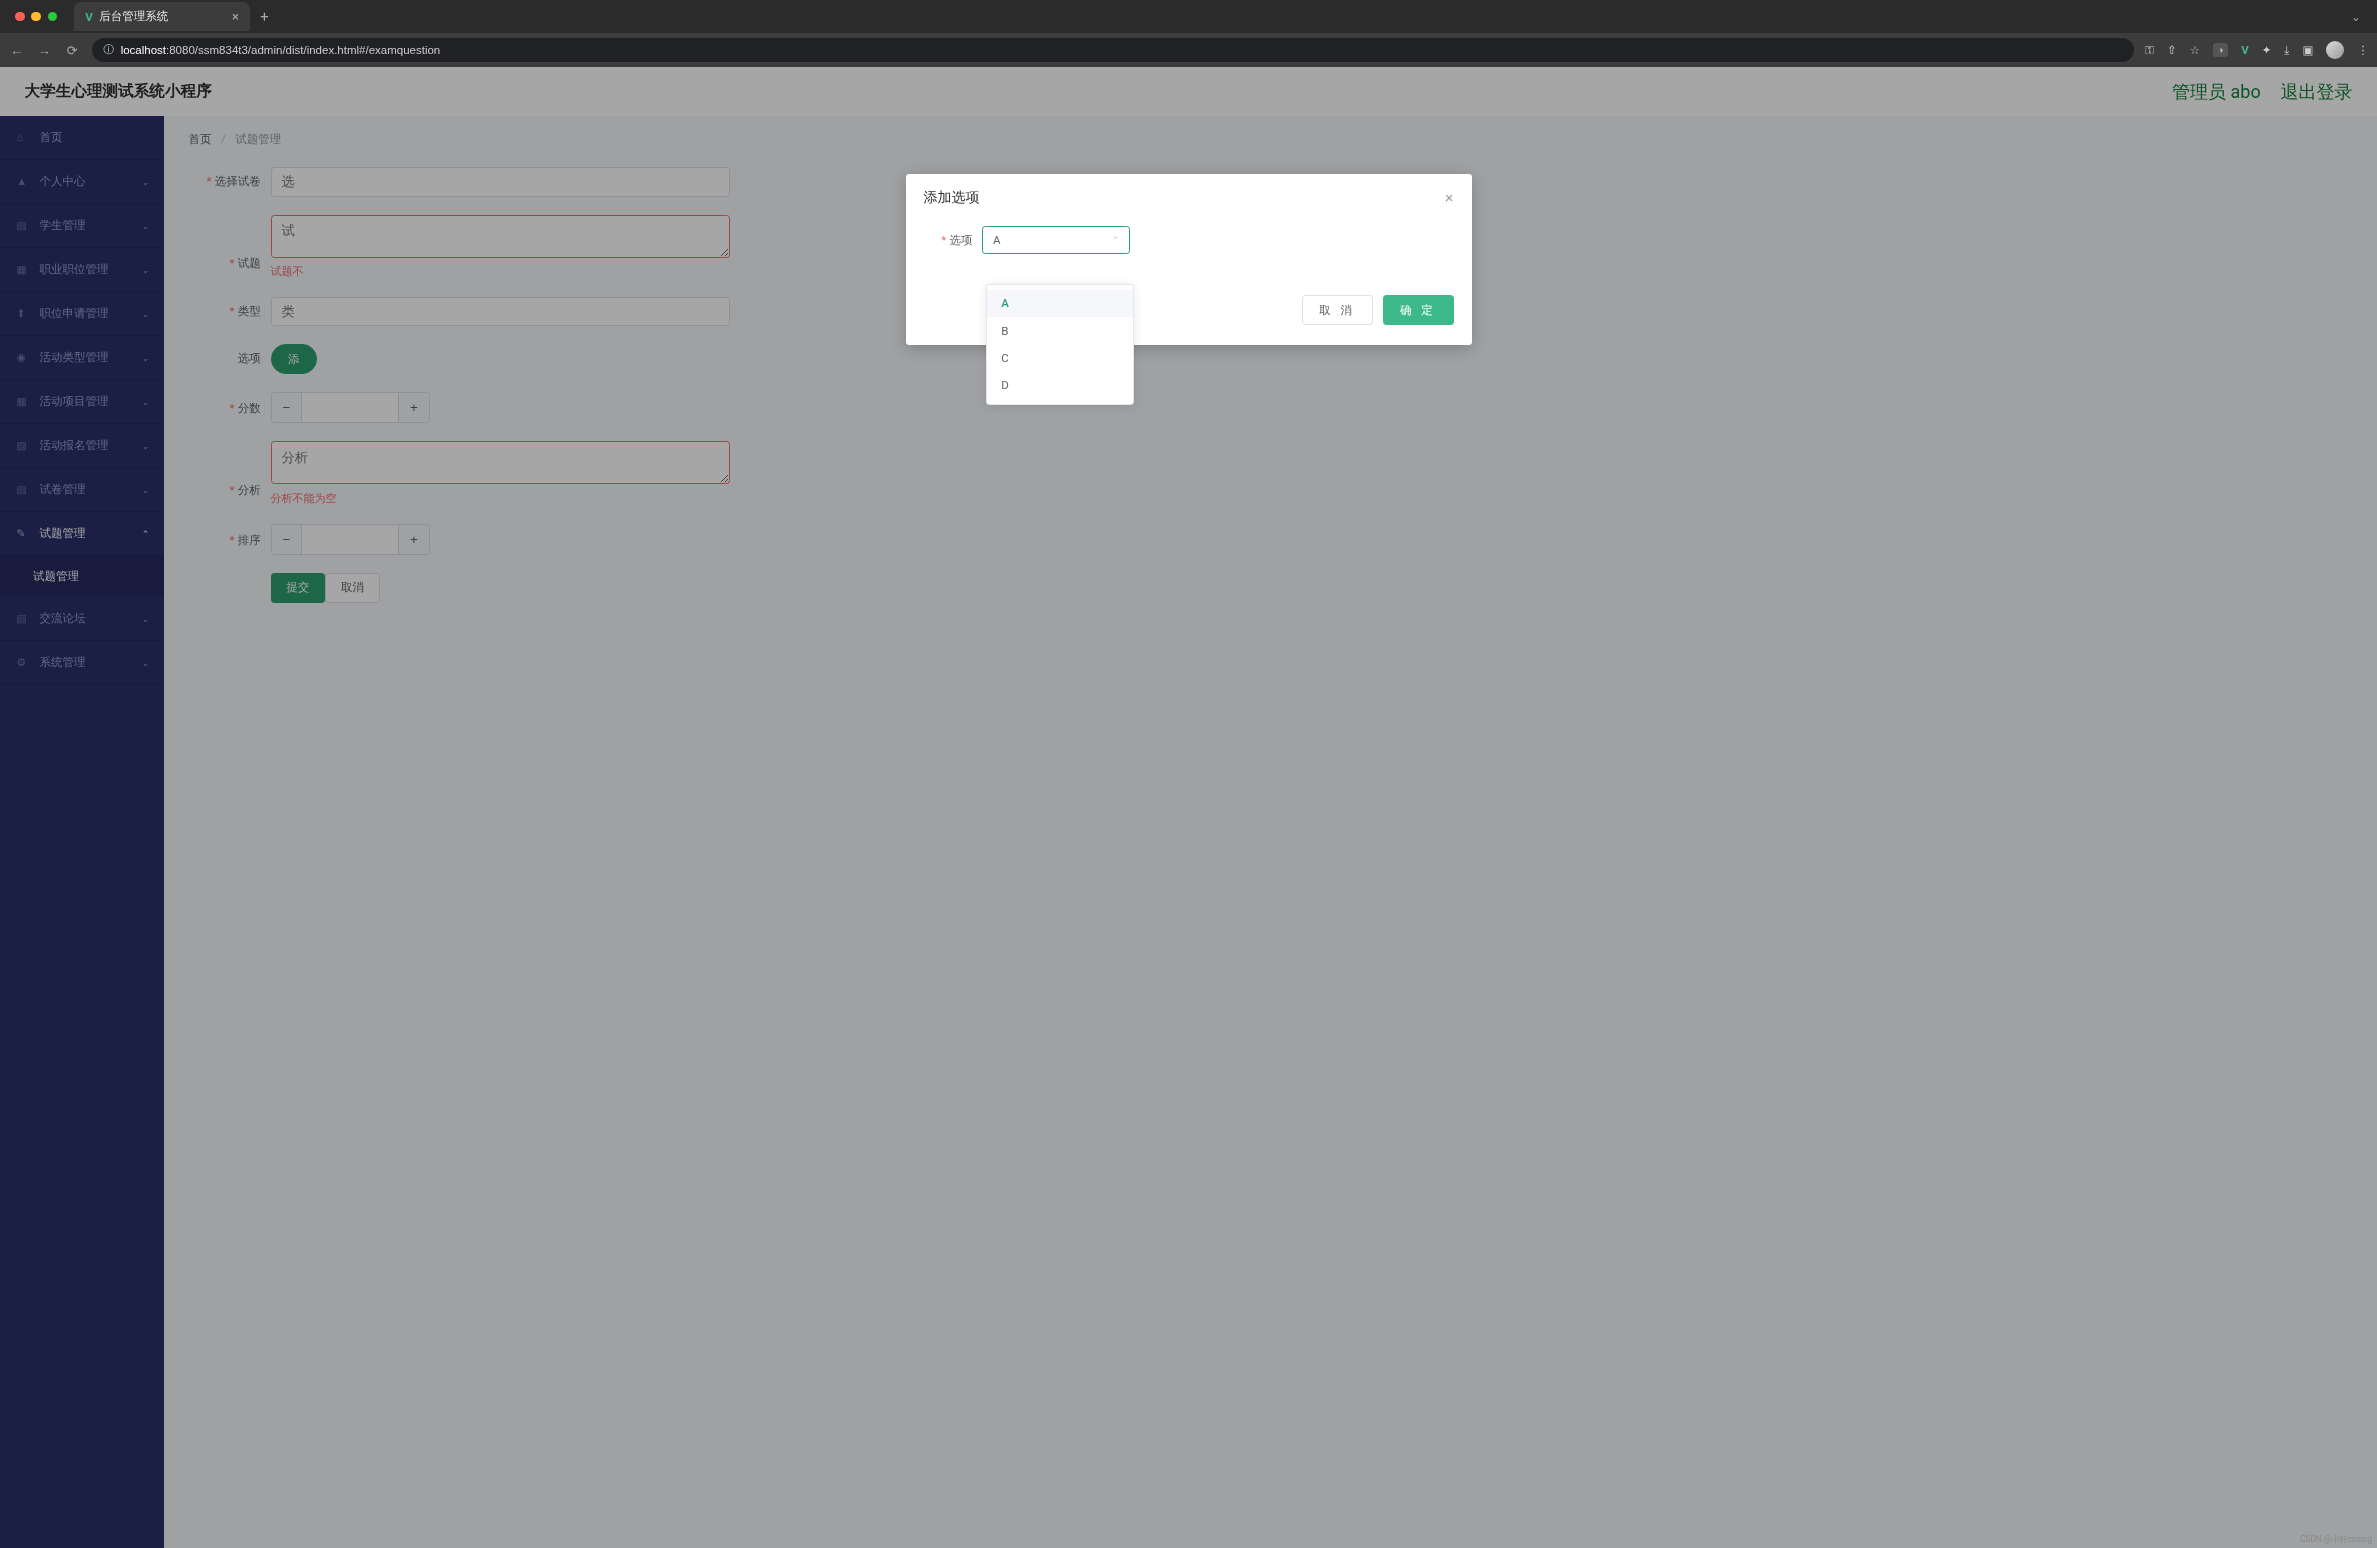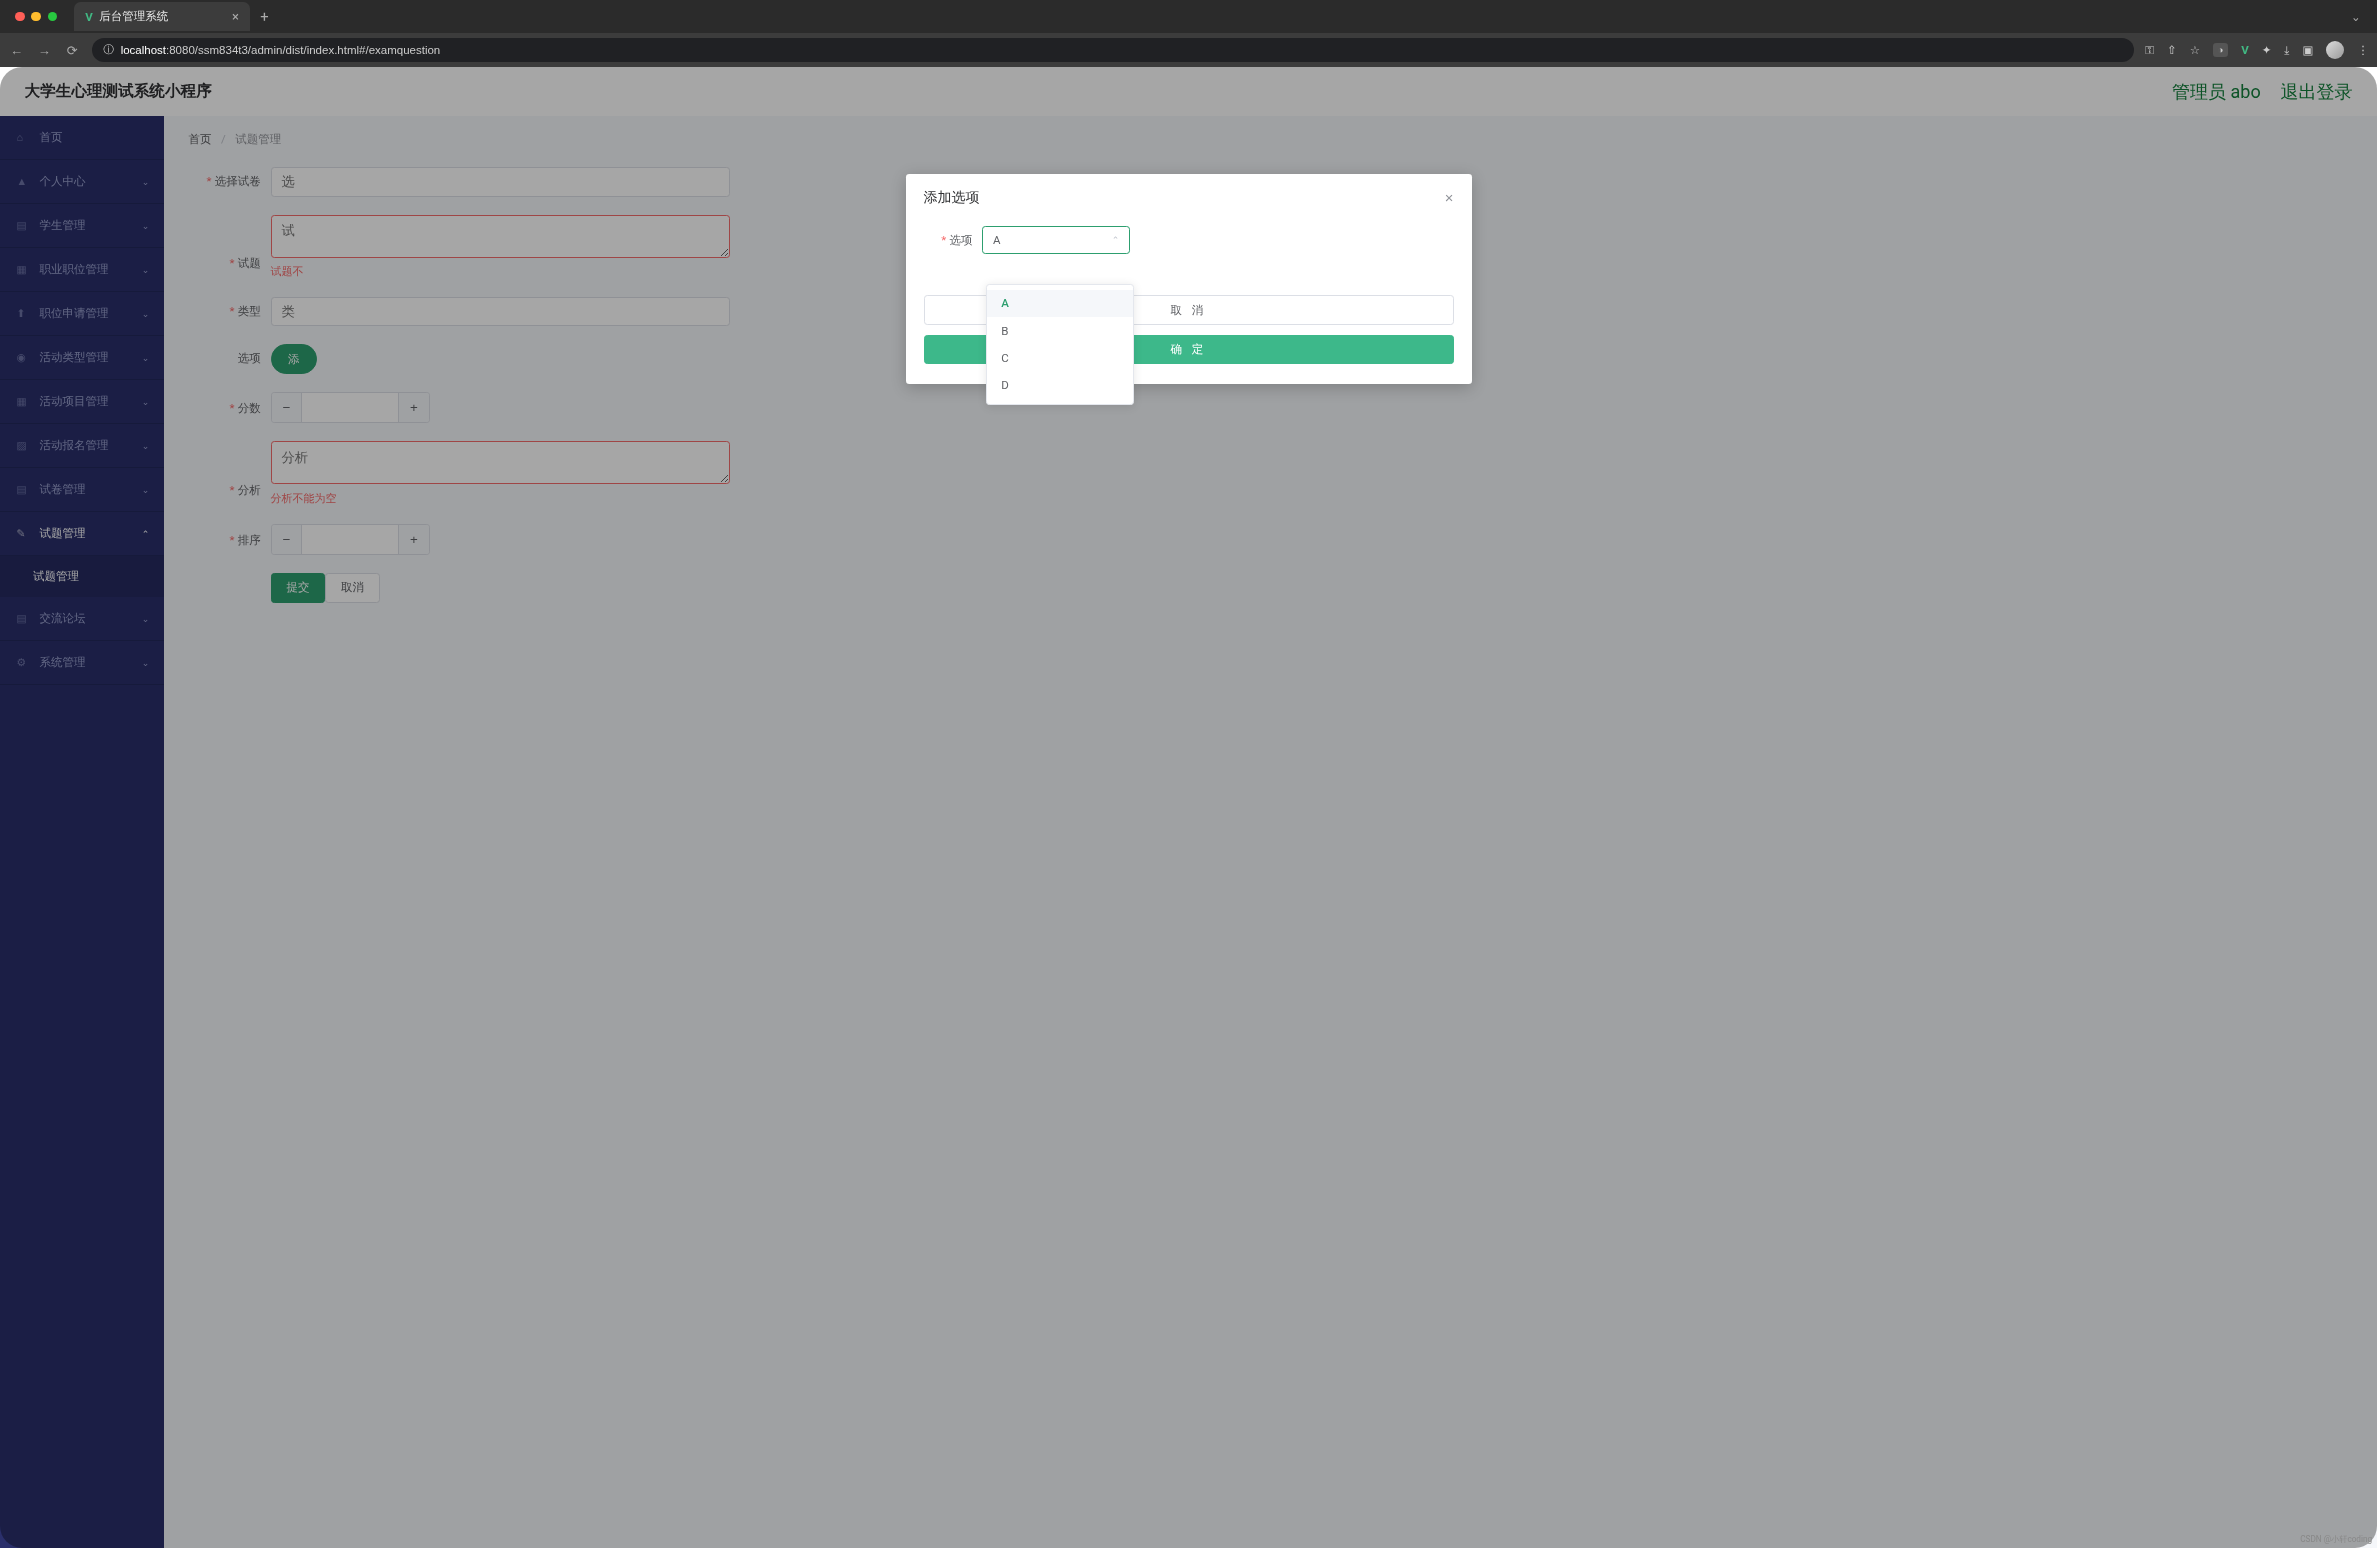--- a/index.html
+++ b/index.html
@@ -61,33 +61,33 @@
     .err-msg { color: #f56c6c; font-size: 11px; margin-top: 3.3px; }
     .stepper { display: inline-flex; border: 0.8px solid #dcdfe6; border-radius: 3.3px; overflow: hidden; }
     .st-btn { width: 29.5px; height: 29.5px; background: #f5f7fa; display: flex; align-items: center; justify-content: center; border: none; color: #606266; }
     .st-input { width: 98px; border: none; border-left: 0.8px solid #dcdfe6; border-right: 0.8px solid #dcdfe6; text-align: center; height: 29.5px; }
     .btn { height: 29.5px; padding: 0 14.8px; border-radius: 3.3px; border: 0.8px solid #dcdfe6; background: #fff; color: #606266; font-size: 11.5px; }
     .btn.primary { background: #2d9f6f; border-color: #2d9f6f; color: #fff; }
     .btn.add { background: #2d9f6f; border-color: #2d9f6f; color: #fff; border-radius: 14.8px; padding: 0 16.4px; }
     .btns { display: flex; gap: 0; margin-left: 82px; }
     
     
-    .overlay { position: absolute; inset: 0; background: rgba(0,0,0,0.35); display: flex; align-items: flex-start; justify-content: center; padding-top: 107px; border-radius: 22px; }
+    .overlay { position: absolute; inset: 0; background: rgba(0,0,0,0.35); display: flex; align-items: flex-start; justify-content: center; padding-top: 107px; }
     .modal { background: #fff; width: 566px; border-radius: 3.3px; box-shadow: 0 3.3px 16.4px rgba(0,0,0,0.2); position: relative; }
     .modal-header { padding: 14.8px 18px; display: flex; justify-content: space-between; align-items: center; }
     .modal-title { font-size: 14px; color: #303133; }
     .modal-close { color: #909399; font-size: 14.8px; background: none; border: none; }
     .modal-body { padding: 4.9px 19.7px 16.4px; }
     .m-row { display: flex; align-items: flex-start; margin-bottom: 16.4px; }
     .m-label { width: 57px; text-align: right; padding-right: 9.8px; line-height: 28px; color: #606266; font-size: 11.5px; }
     .m-ctrl { flex: 1; }
     .m-select { width: 148px; height: 28px; border: 0.8px solid #2d9f6f; border-radius: 3.3px; padding: 0 9.8px; background: #fff; color: #606266; display: flex; align-items: center; justify-content: space-between; }
     .m-select .arrow { color: #c0c4cc; font-size: 9px; }
     .m-textarea { width: 468px; height: 43px; border: 0.8px solid #dcdfe6; border-radius: 3.3px; padding: 6.6px 9.8px; resize: vertical; }
-    .modal-footer { padding: 8.2px 18px 19.7px; display: flex; justify-content: flex-end; gap: 9.8px; flex-direction: column; }
+    .modal-footer { padding: 8.2px 18px 19.7px; display: flex; justify-content: flex-end; gap: 9.8px; }
     .btn.ok { background: #3db88a; border-color: #3db88a; color: #fff; letter-spacing: 3.3px; padding: 0 16.4px; }
     .btn.cancel-m { letter-spacing: 3.3px; padding: 0 16.4px; }
     
     
     .dropdown { position: absolute; top: 110px; left: 80px; width: 148px; background: #fff; border: 0.8px solid #e4e7ed; border-radius: 3.3px; box-shadow: 0 1.6px 9.8px rgba(0,0,0,0.1); padding: 4.9px 0; z-index: 10; }
     .dd-item { padding: 6.6px 14.8px; color: #606266; font-size: 11.5px; }
     .dd-item.selected { color: #2d9f6f; font-weight: 500; background: #f5f7fa; }
     
     .watermark { position: fixed; bottom: 3.3px; right: 4.9px; font-size: 8.2px; color: #888; }
   </style>

